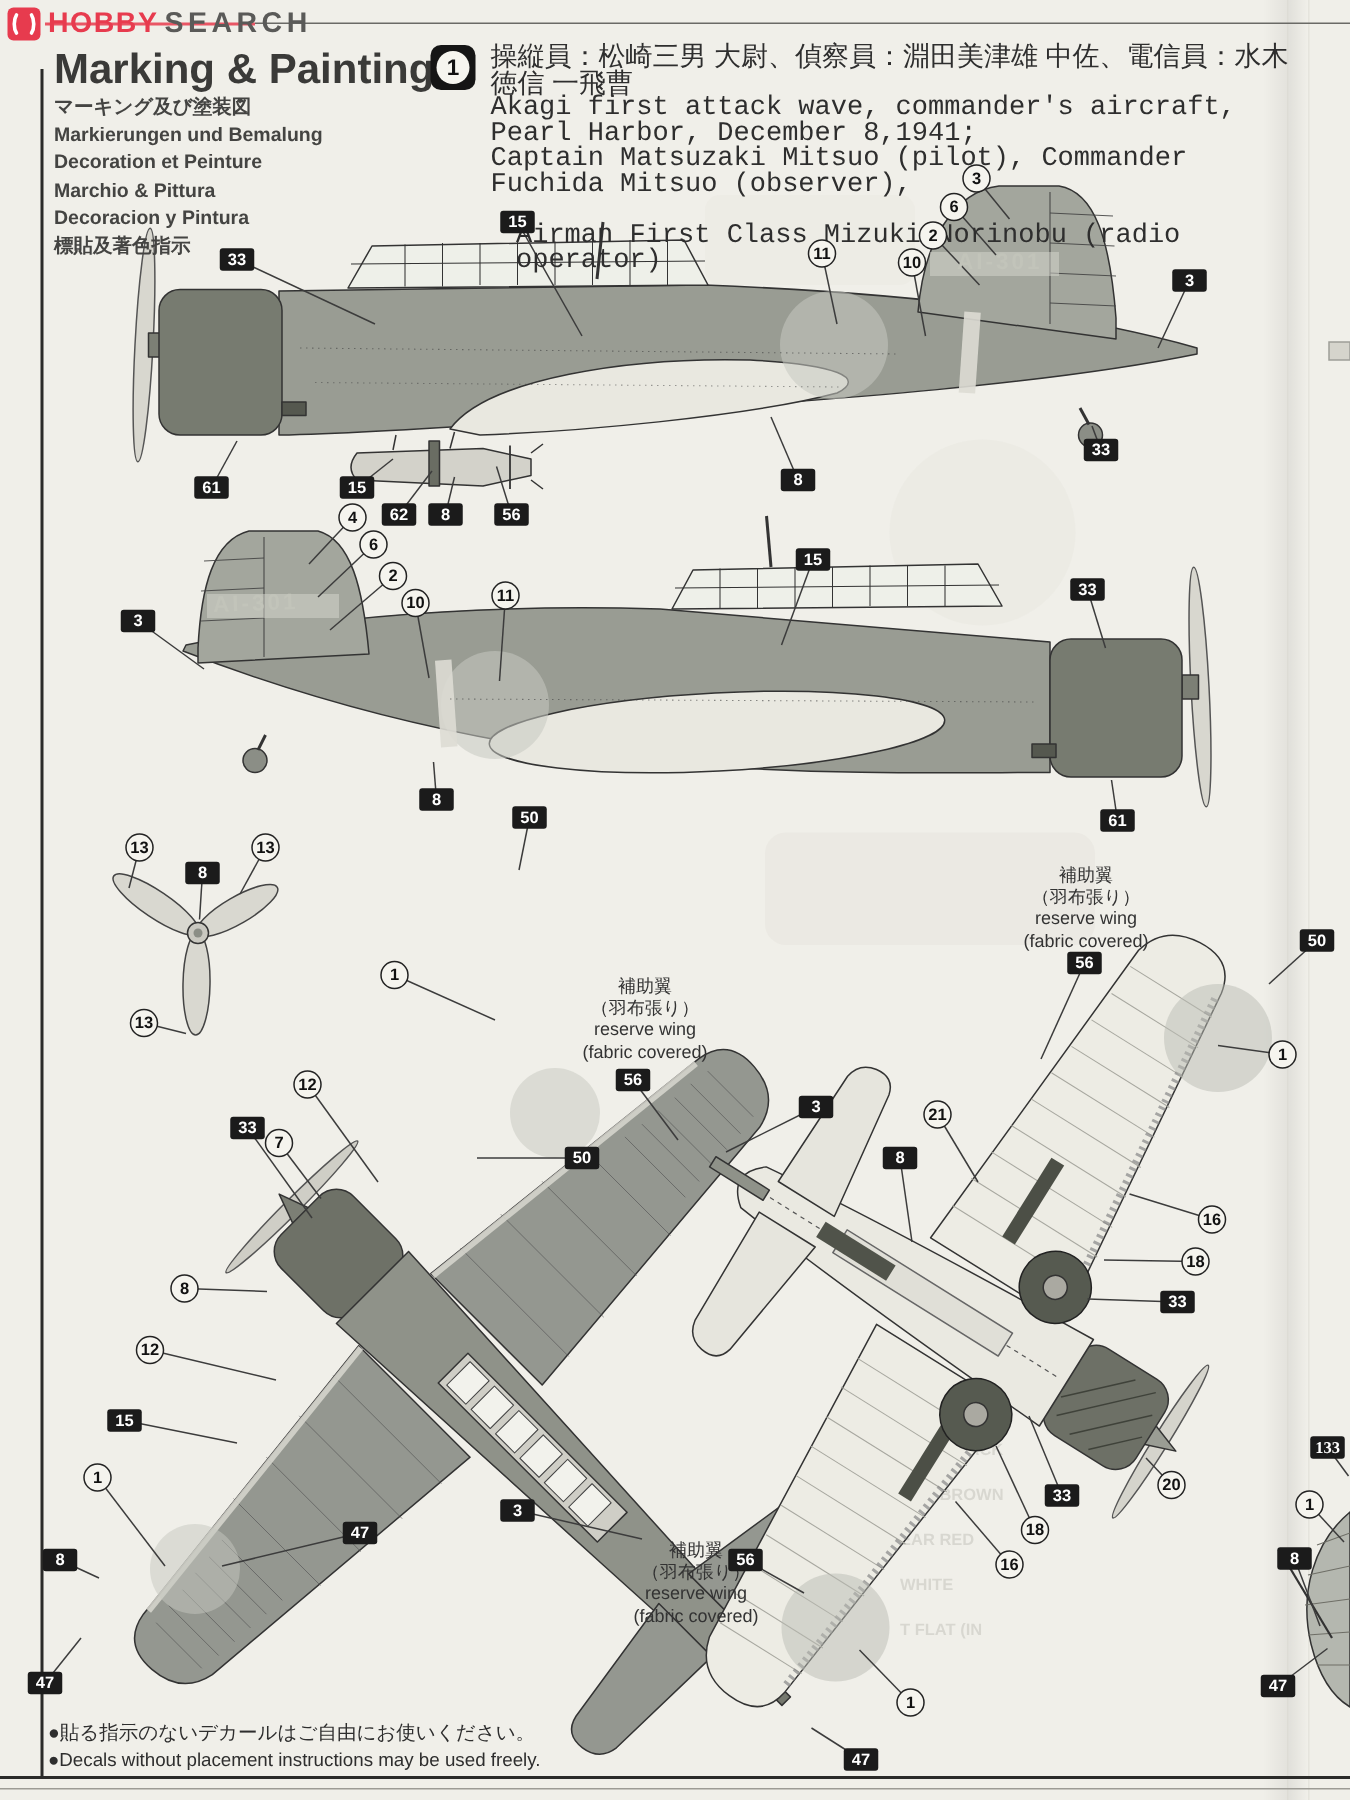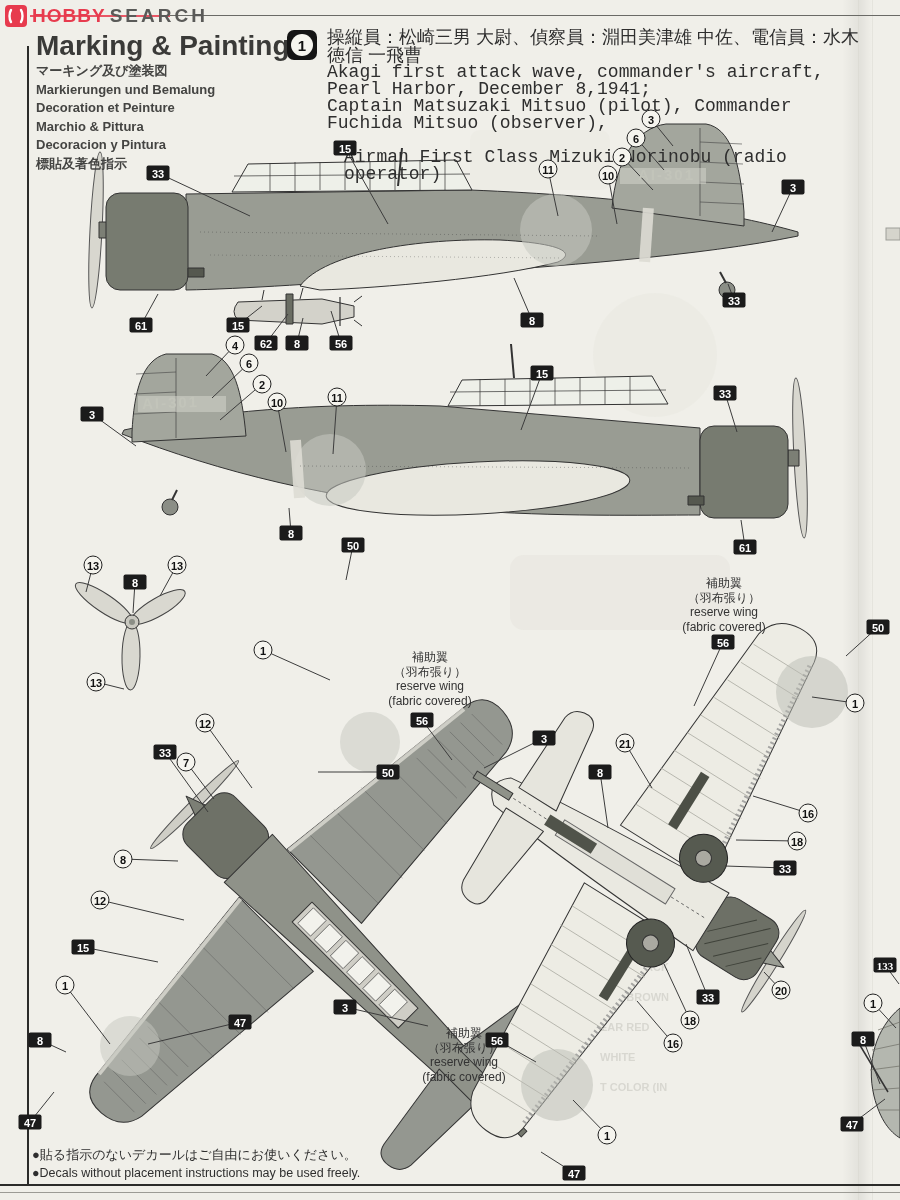--- a/index.html
+++ b/index.html
@@ -457,21 +457,21 @@
         <div>（羽布張り）</div>
         <div>reserve wing</div>
         <div>(fabric covered)</div>
       </div>
     </div>
   <div id="ghost-text">
       <div>FLAT BLACK</div>
       <div>RED BROWN</div>
       <div>EAR RED</div>
       <div>WHITE</div>
-      <div>T COLOR (IN</div>
+      <div>T FLAT (IN</div>
     </div>
 
   <footer class="notes">
     <p class="jp" style="margin:0">●貼る指示のないデカールはご自由にお使いください。</p>
     <p class="en" style="margin:0">●Decals without placement instructions may be used freely.</p>
   </footer>
 
 </div>
 
 </body></html>

